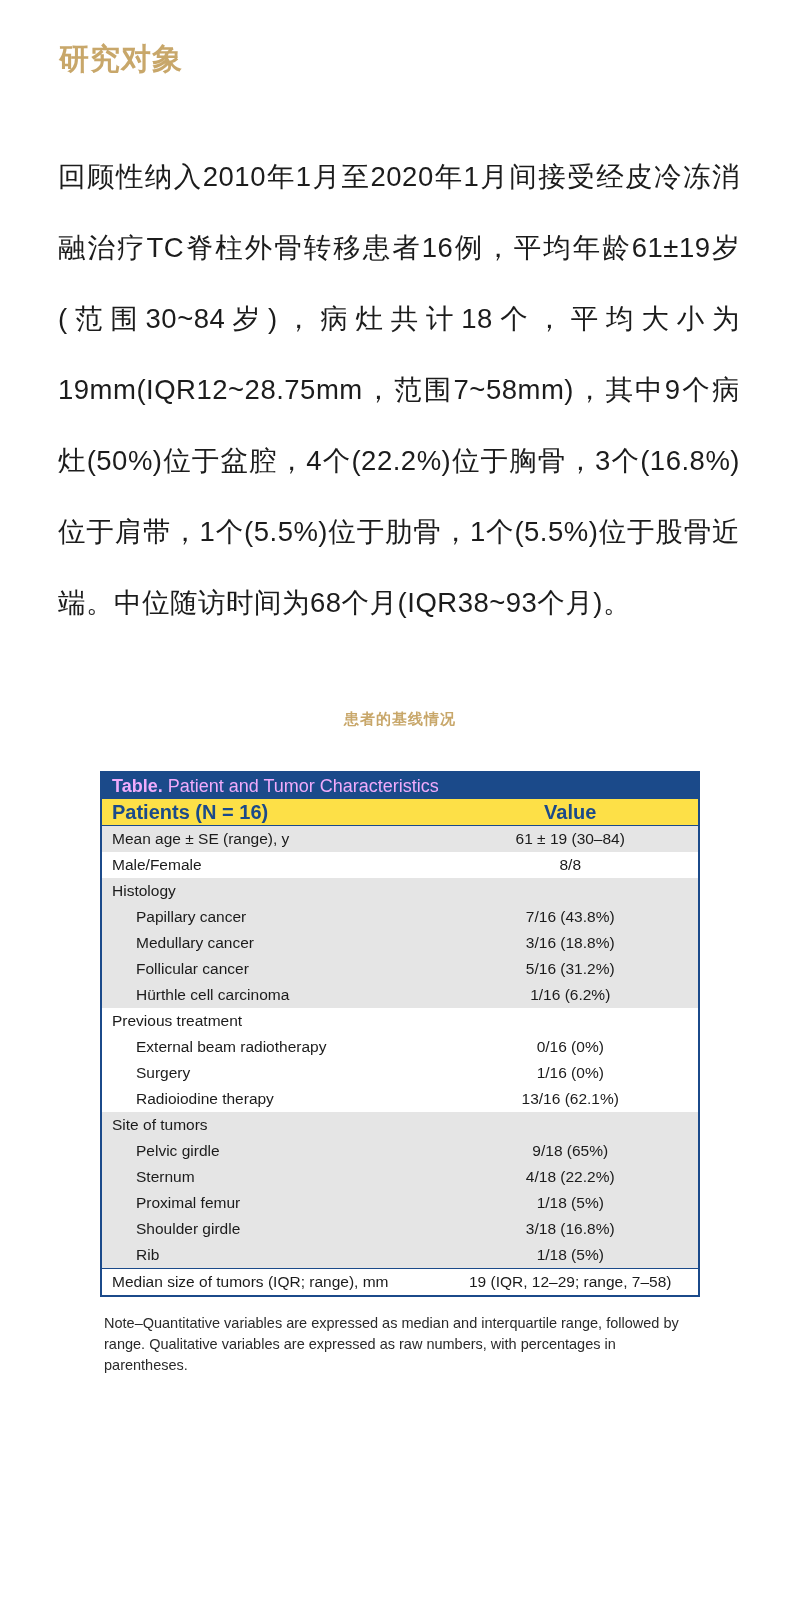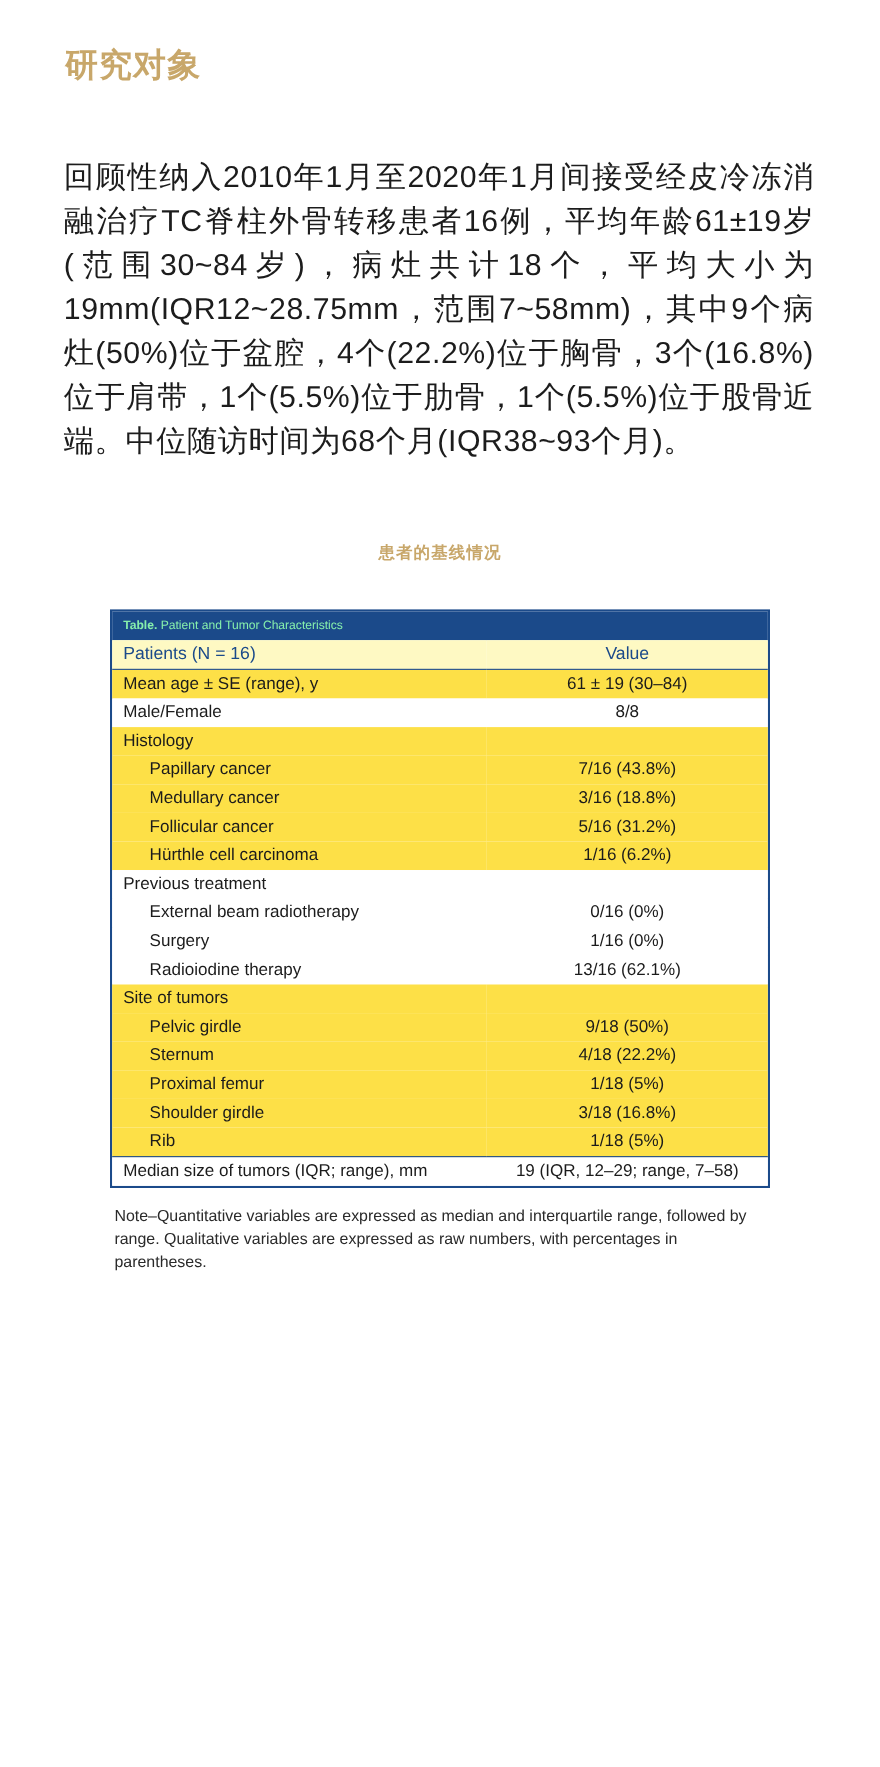--- a/index.html
+++ b/index.html
@@ -31,21 +31,21 @@
     letter-spacing: 1px;
     margin: 1px;
     padding: 38px 0 0 58px;
   }
 
   
   .body-text {
     margin: 0;
     padding: 60px 60px 0 58px;
     font-size: 27.5px;
-    line-height: 40px;
+    line-height: 71px;
     color: #1c1c1c;
     text-align: justify;
     font-family: "Liberation Sans", sans-serif;
     letter-spacing: 0.5px;
   }
 
   
   .figure-caption {
     text-align: center;
     color: #c8a76a;
@@ -72,38 +72,38 @@
     font-family: "Liberation Sans", sans-serif;
     color: #1b1b1b;
   }
   table.tbl td {
     padding: 3px 10px;
     vertical-align: middle;
     line-height: 20px;
   }
   .tbl-title-row td {
     background: #1b4a8a;
-    color: #86efac;
-    font-size: 11px;
+    color: #f0abfc;
+    font-size: 18px;
     padding: 9px 12px;
   }
   .tbl-title-row .strong {
     font-weight: bold;
   }
   .tbl-head-row td {
-    background: #fef9c3;
+    background: #fde047;
     color: #1b4a8a;
-    font-weight: normal;
+    font-weight: bold;
     border-bottom: 1.5px solid #1b4a8a;
     padding-top: 7px;
     padding-bottom: 6px;
-    font-size: 16px;
+    font-size: 20px;
   }
   .alt {
-    background: #fde047;
+    background: #e5e5e5;
   }
   .white {
     background: #ffffff;
   }
   .val {
     text-align: center;
     white-space: nowrap;
   }
   .indent {
     padding-left: 34px !important;
@@ -203,21 +203,21 @@
         <tr class="white">
           <td class="indent">Radioiodine therapy</td>
           <td class="val">13/16 (62.1%)</td>
         </tr>
         <tr class="alt">
           <td>Site of tumors</td>
           <td class="val"></td>
         </tr>
         <tr class="alt">
           <td class="indent">Pelvic girdle</td>
-          <td class="val">9/18 (50%)</td>
+          <td class="val">9/18 (65%)</td>
         </tr>
         <tr class="alt">
           <td class="indent">Sternum</td>
           <td class="val">4/18 (22.2%)</td>
         </tr>
         <tr class="alt">
           <td class="indent">Proximal femur</td>
           <td class="val">1/18 (5%)</td>
         </tr>
         <tr class="alt">

